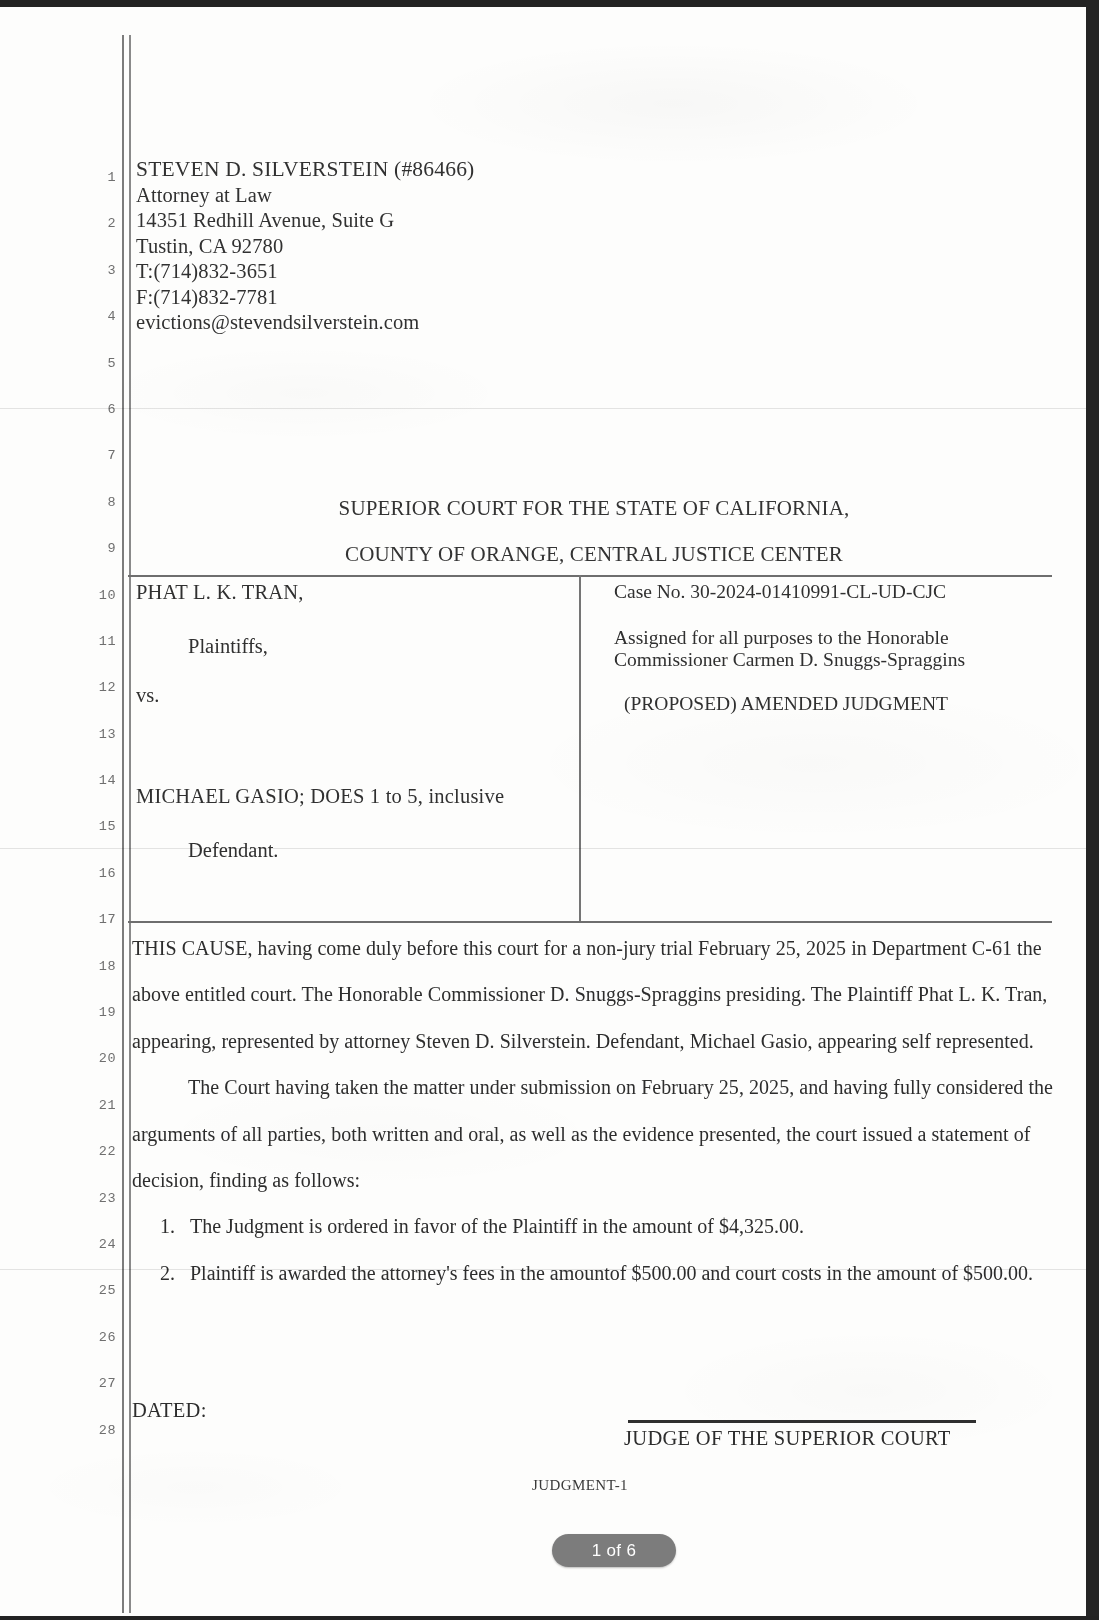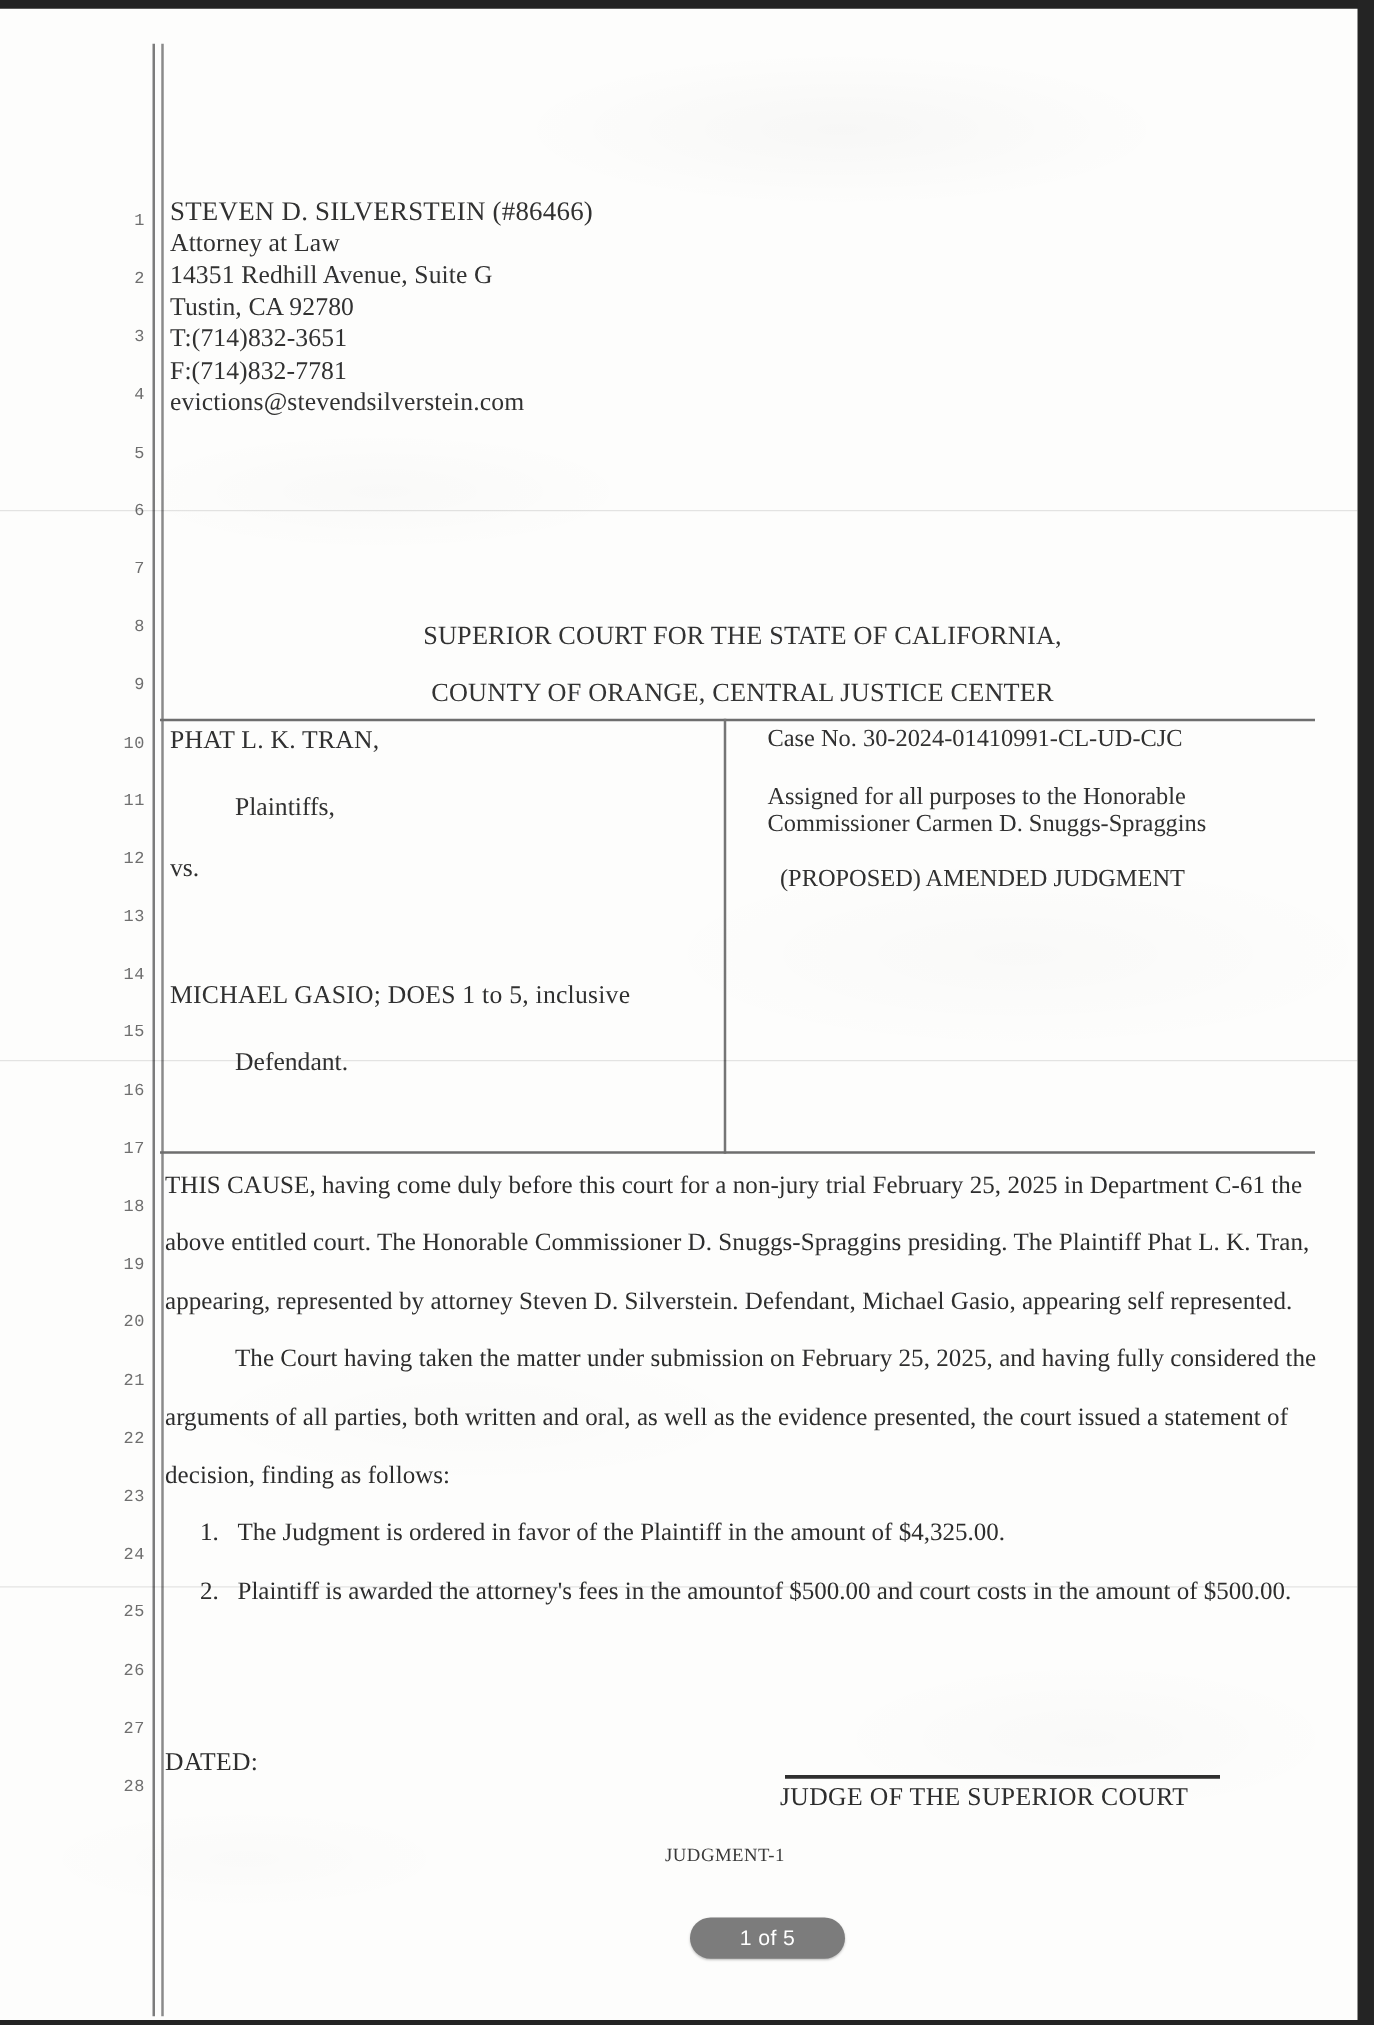--- a/index.html
+++ b/index.html
@@ -362,16 +362,16 @@
 
       <div class="dated">DATED:</div>
 
       <div class="sig-line"></div>
       <div class="sig-label">JUDGE OF THE SUPERIOR COURT</div>
 
       <div class="footer-label">JUDGMENT-1</div>
 
     </div>
 
-    <div id="page-pill">1 of 5</div>
+    <div id="page-pill">1 of 6</div>
 
   </div>
 </div>
 
 </body></html>

